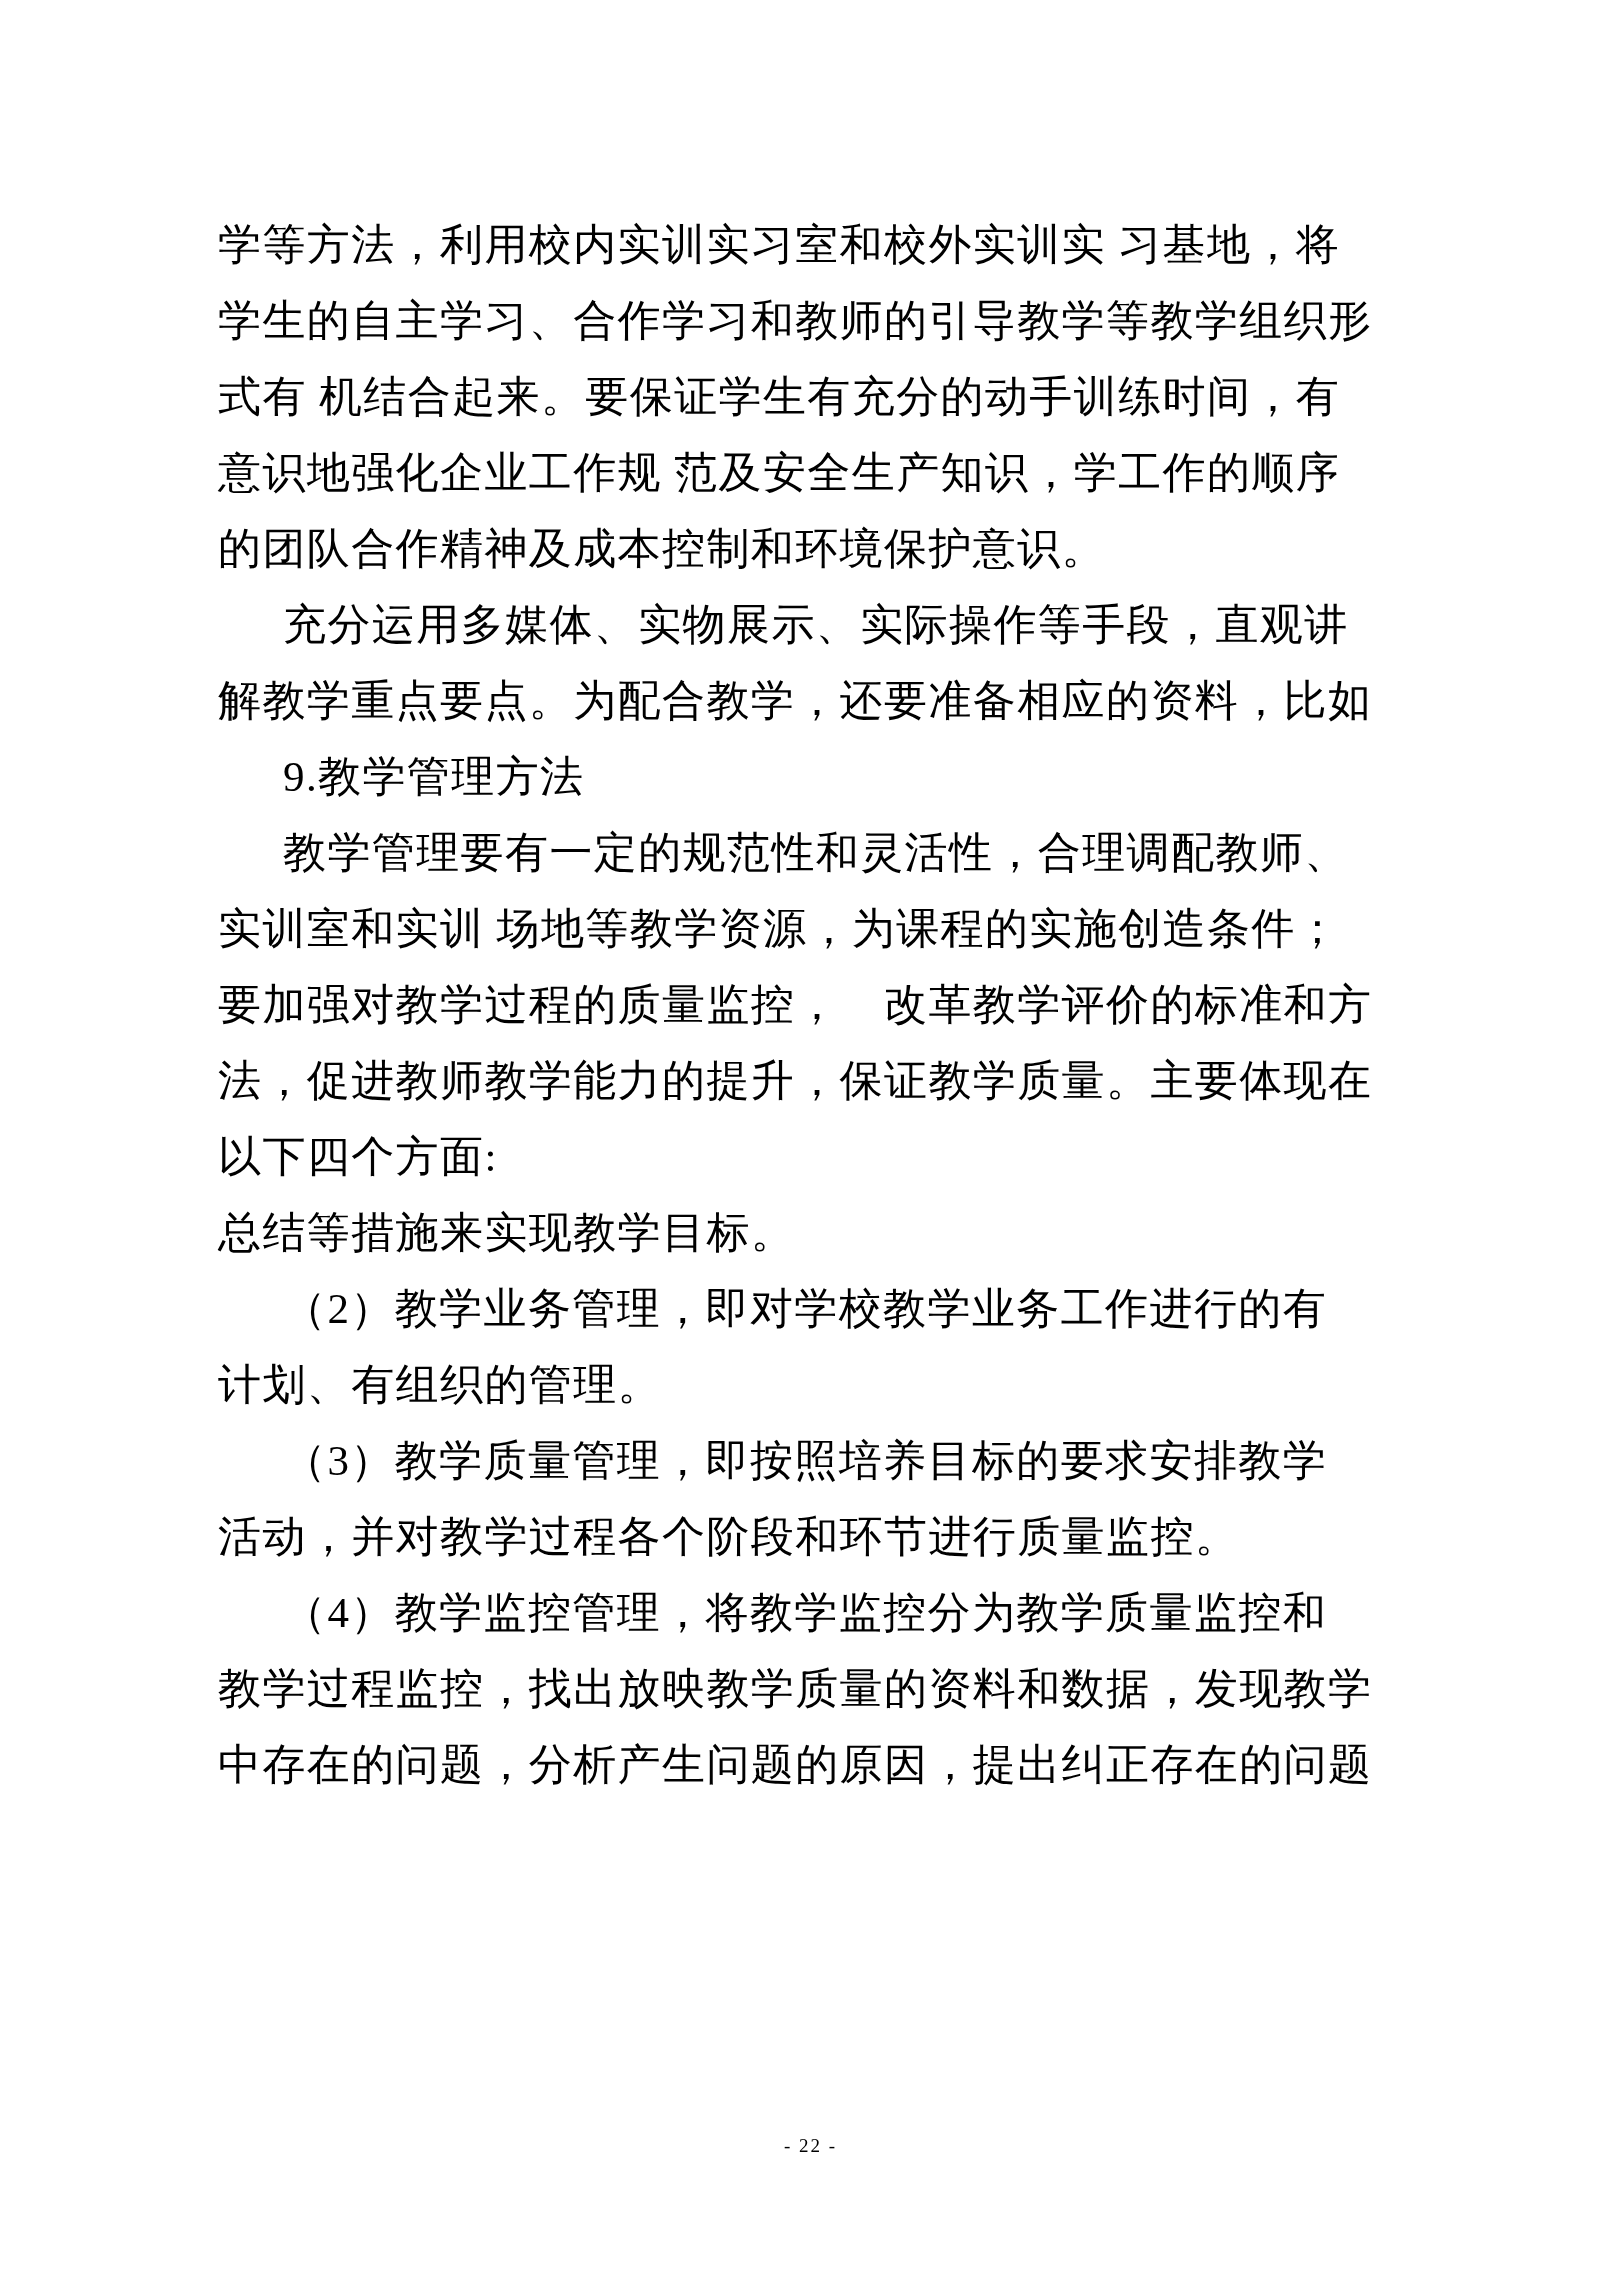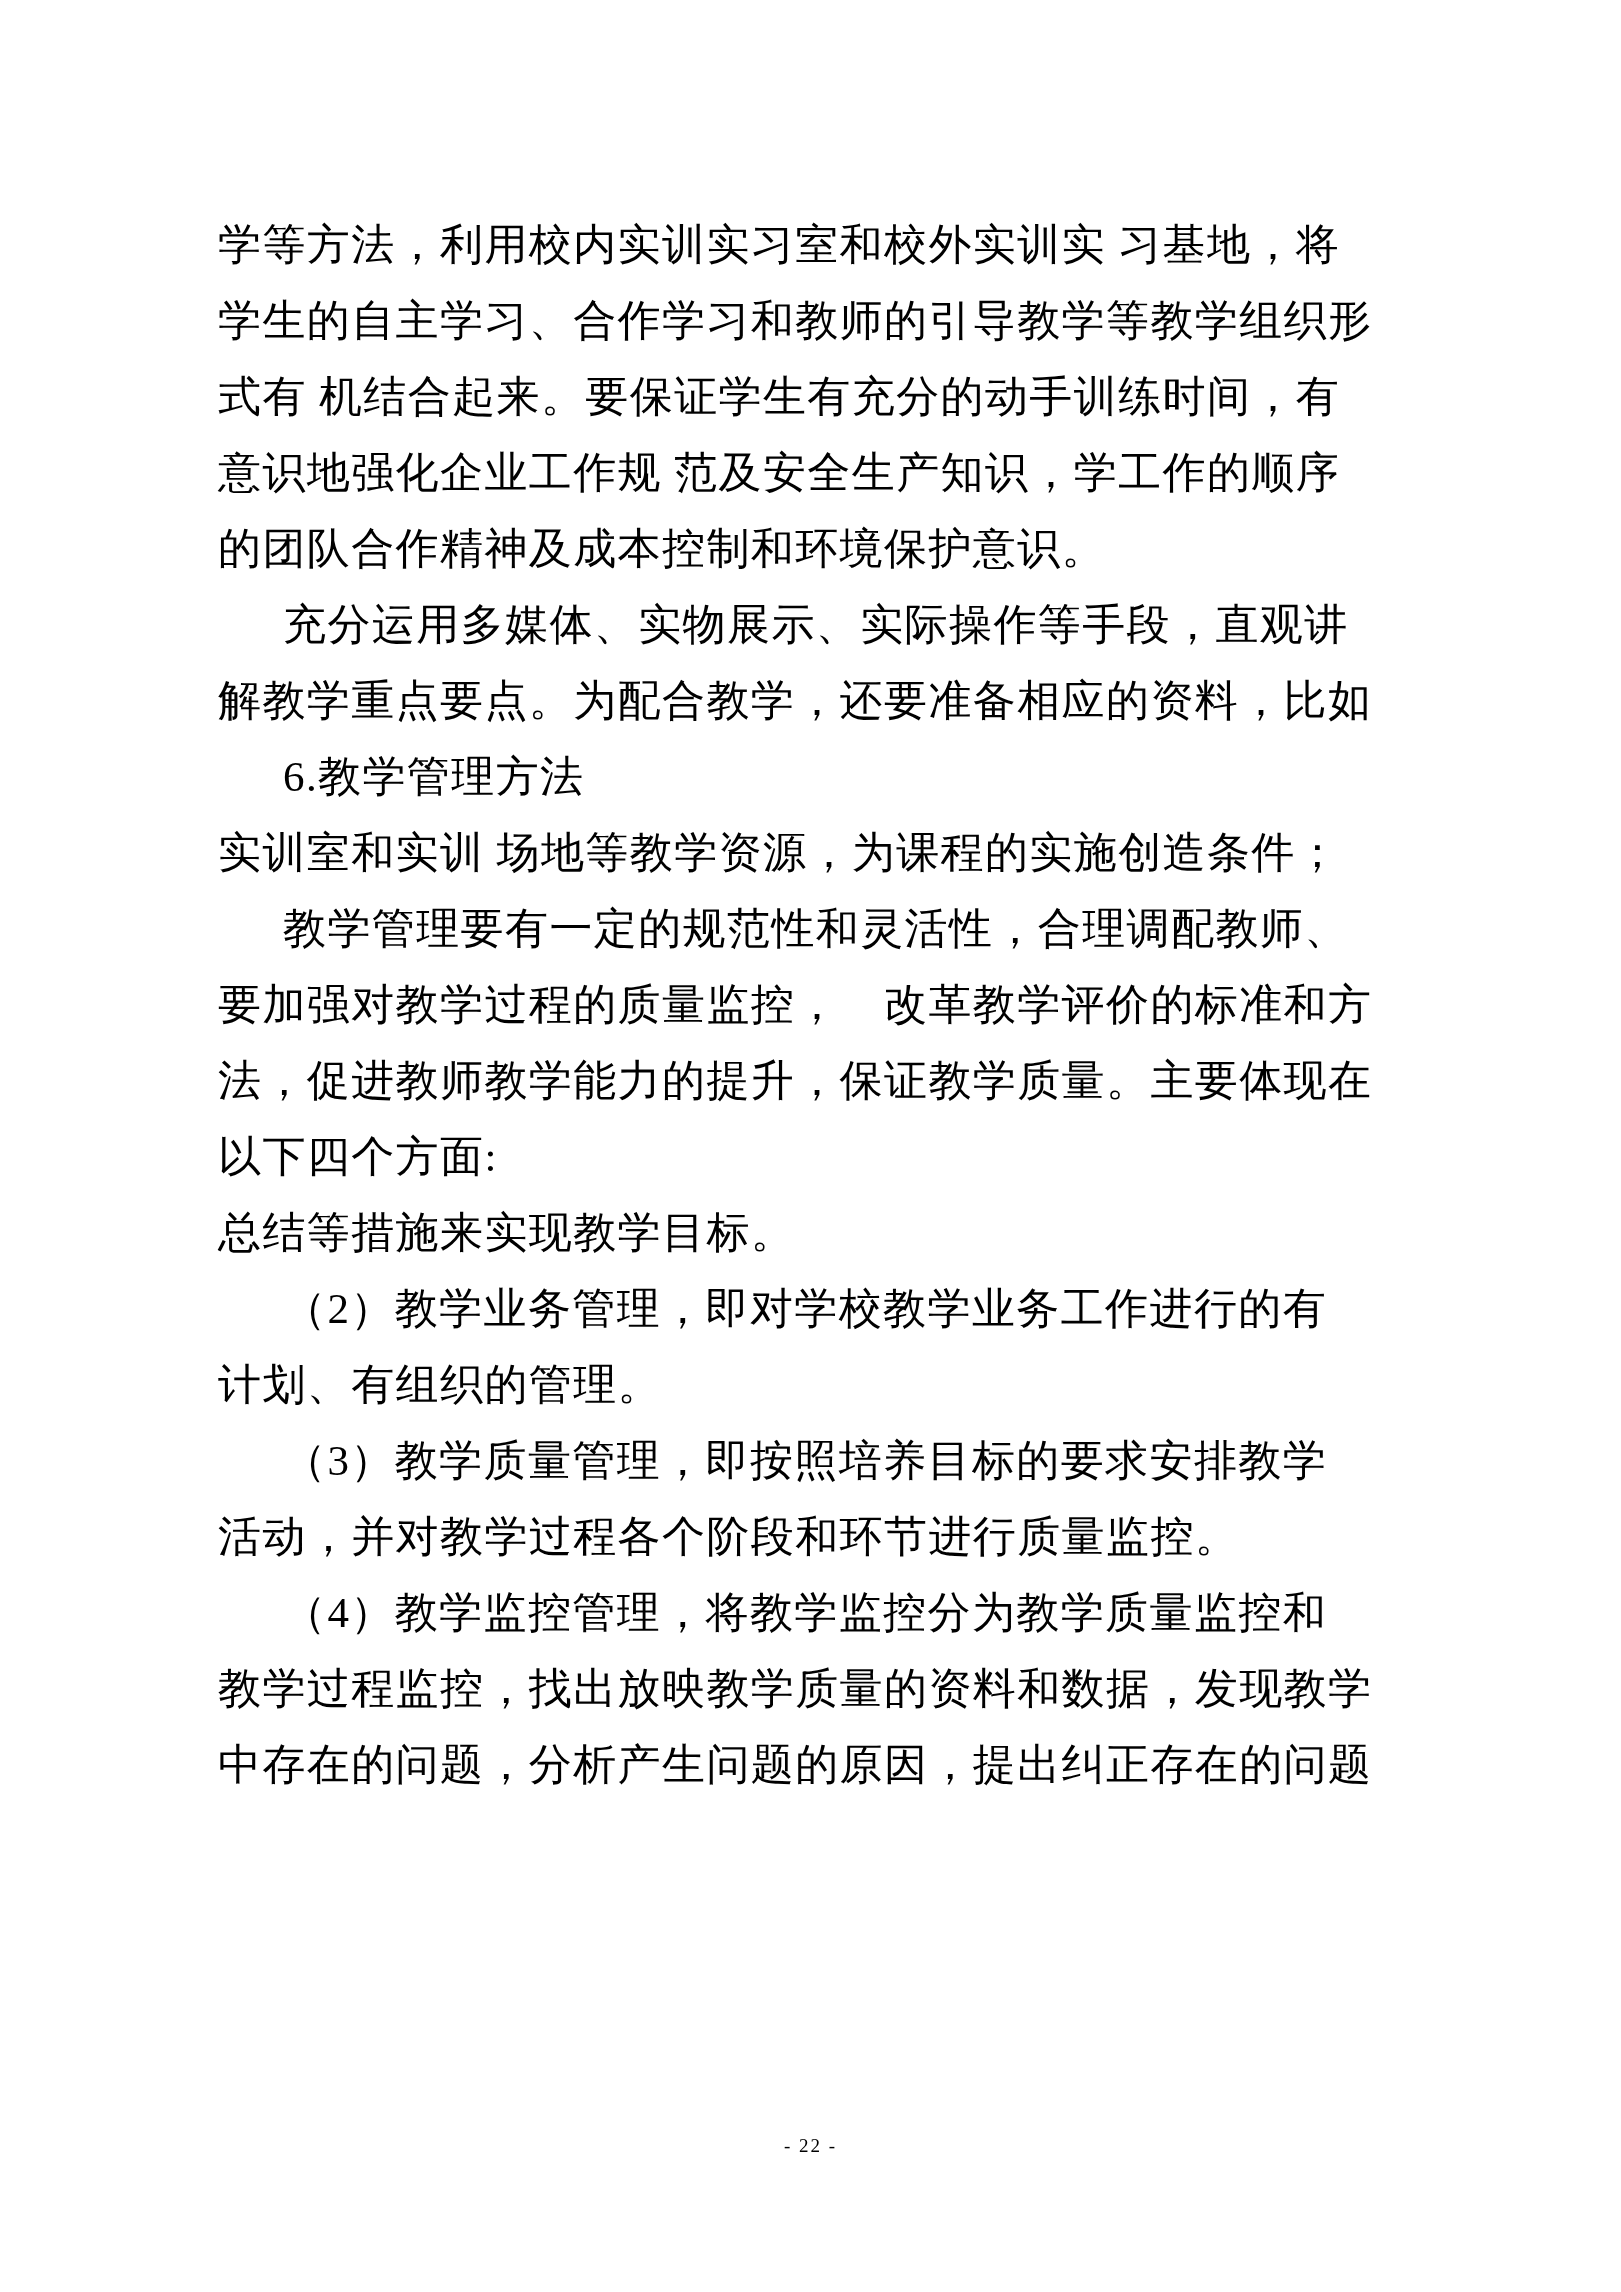--- a/index.html
+++ b/index.html
@@ -57,23 +57,23 @@
 
 <div class="page">
   <div class="text-block" id="text-block">
       <div class="line">学等方法，利用校内实训实习室和校外实训实 习基地，将</div>
       <div class="line">学生的自主学习、合作学习和教师的引导教学等教学组织形</div>
       <div class="line">式有 机结合起来。要保证学生有充分的动手训练时间，有</div>
       <div class="line">意识地强化企业工作规 范及安全生产知识，学工作的顺序</div>
       <div class="line">的团队合作精神及成本控制和环境保护意识。</div>
       <div class="line indent">充分运用多媒体、实物展示、实际操作等手段，直观讲</div>
       <div class="line">解教学重点要点。为配合教学，还要准备相应的资料，比如</div>
-      <div class="line indent">6.教学管理方法</div>
+      <div class="line indent">9.教学管理方法</div>
+      <div class="line indent">教学管理要有一定的规范性和灵活性，合理调配教师、</div>
       <div class="line">实训室和实训 场地等教学资源，为课程的实施创造条件；</div>
-      <div class="line indent">教学管理要有一定的规范性和灵活性，合理调配教师、</div>
       <div class="line">要加强对教学过程的质量监控，　改革教学评价的标准和方</div>
       <div class="line">法，促进教师教学能力的提升，保证教学质量。主要体现在</div>
       <div class="line">以下四个方面:</div>
       <div class="line">总结等措施来实现教学目标。</div>
       <div class="line indent">（2）教学业务管理，即对学校教学业务工作进行的有</div>
       <div class="line">计划、有组织的管理。</div>
       <div class="line indent">（3）教学质量管理，即按照培养目标的要求安排教学</div>
       <div class="line">活动，并对教学过程各个阶段和环节进行质量监控。</div>
       <div class="line indent">（4）教学监控管理，将教学监控分为教学质量监控和</div>
       <div class="line">教学过程监控，找出放映教学质量的资料和数据，发现教学</div>

